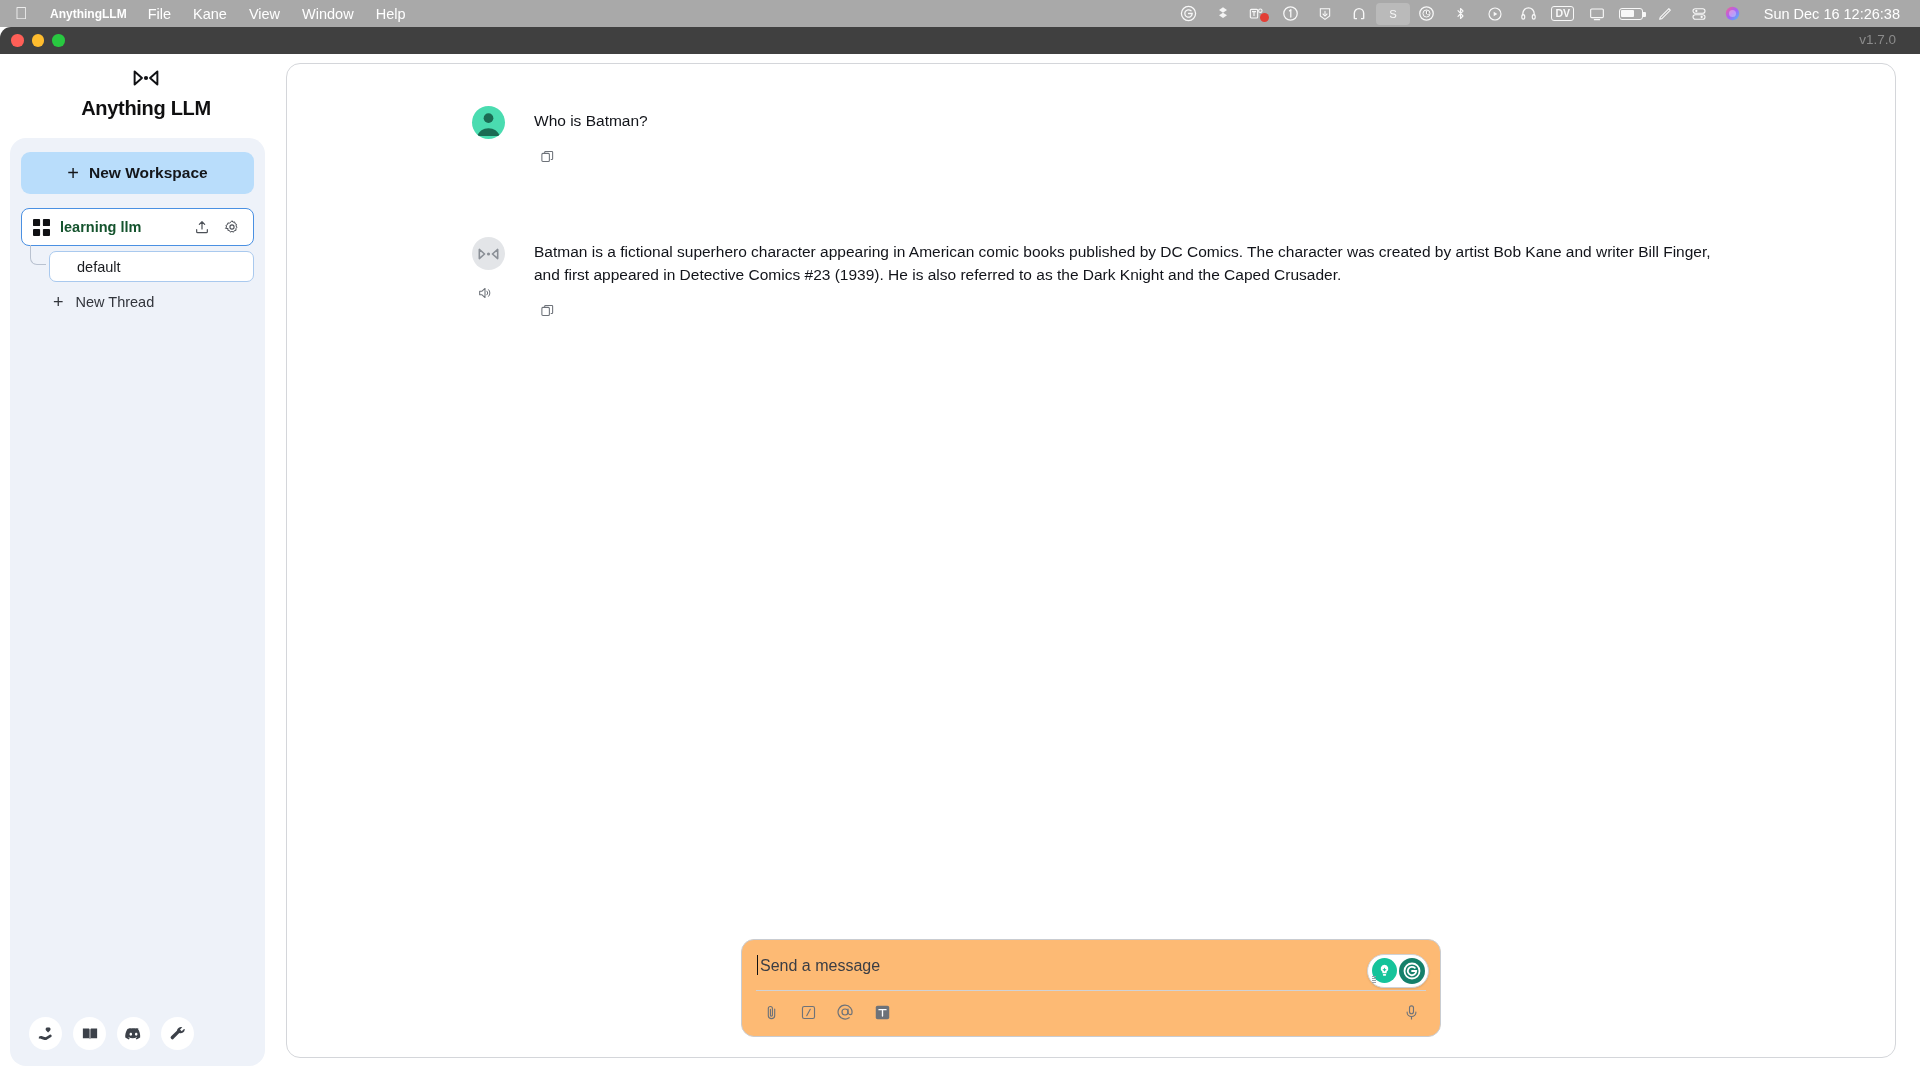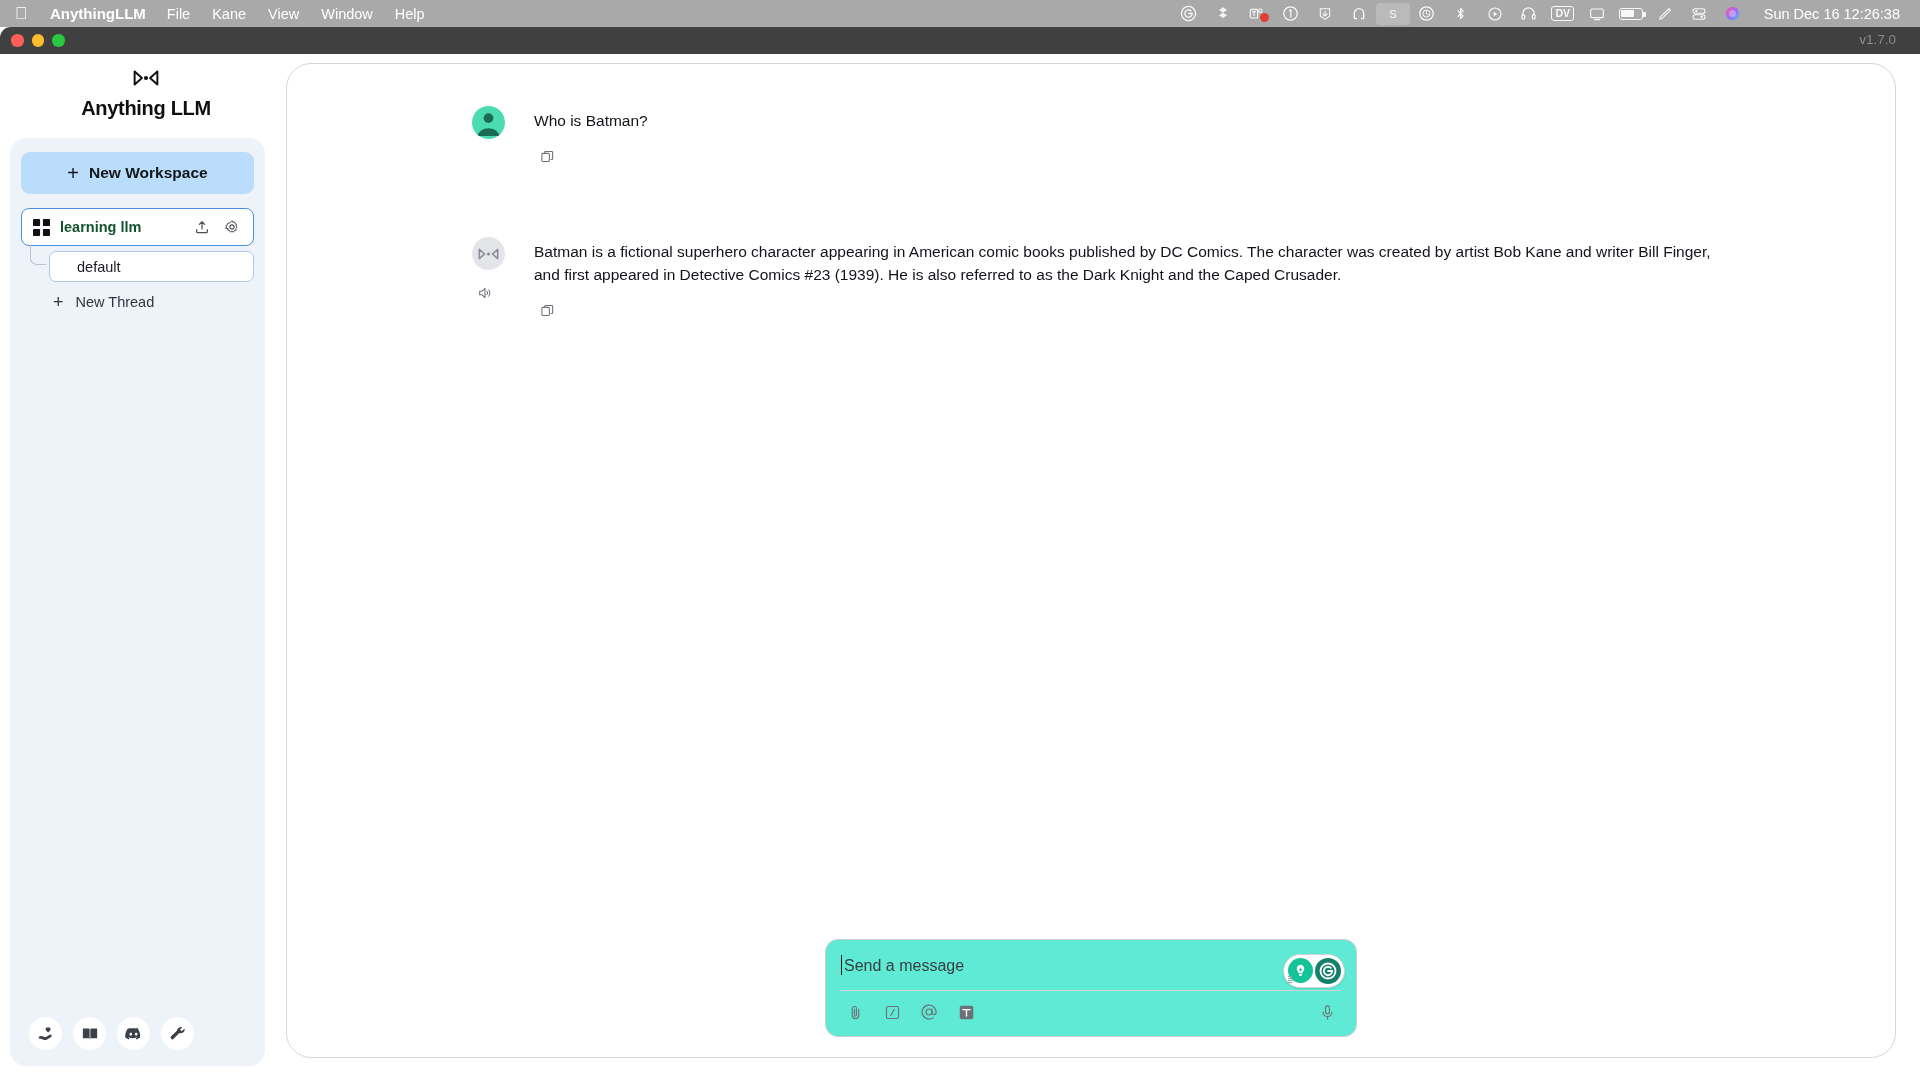--- a/index.html
+++ b/index.html
@@ -21,21 +21,21 @@
     font-size: 14.5px;
     z-index: 100;
   }
   .apple-logo {
     width: 22px; height: 20px;
     display: flex; align-items: center; justify-content: center;
     font-size: 17px; line-height: 1;
     margin-right: 8px;
   }
   .menubar-app-name {
-    font-weight: bold; font-size: 15px;
+    font-weight: bold; font-size: 12px;
     padding: 0 10px;
   }
   .menubar-item { padding: 0 11px; font-size: 14.5px; }
   .menubar-spacer { flex: 1; }
   .tray { display: flex; align-items: center; gap: 0px; }
   .tray-icon {
     width: 34px; height: 22px;
     display: flex; align-items: center; justify-content: center;
     position: relative;
     opacity: 0.92;
@@ -187,21 +187,21 @@
 
   
   .main {
     flex: 1;
     padding: 9px 24px 22px 11px;
     display: flex;
   }
   .chat-card {
     flex: 1;
     border: 1.2px solid #d4d6da;
-    border-radius: 25px;
+    border-radius: 14px;
     background: #ffffff;
     position: relative;
     display: flex; flex-direction: column;
     overflow: hidden;
   }
   .messages {
     flex: 1;
     padding: 42px 0 0 0;
     overflow: hidden;
   }
@@ -239,24 +239,24 @@
     display: flex; align-items: center; justify-content: center;
     cursor: pointer;
   }
 
   
   .composer-zone {
     display: flex; justify-content: center;
     padding-bottom: 20px;
   }
   .composer {
-    width: 532px;
+    width: 700px;
     border: 1.3px solid #c9ccd1;
     border-radius: 13px;
-    background: #5eead4;
+    background: #fdba74;
     position: relative;
   }
   .composer-input-row {
     display: flex; align-items: center;
     padding: 17px 18px 15px 18px;
     position: relative;
   }
   .composer-placeholder {
     font-size: 16px; color: #3a3d44;
     position: relative;

